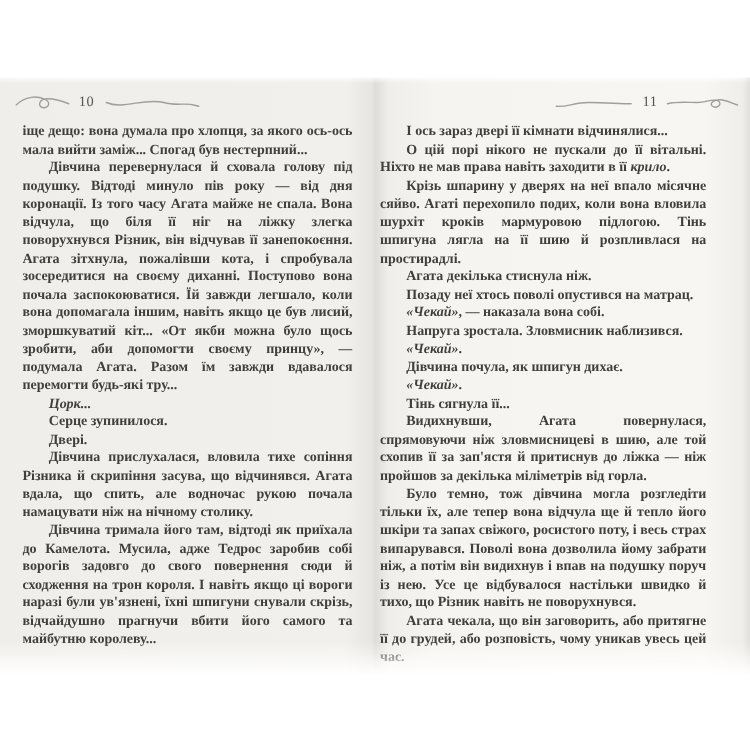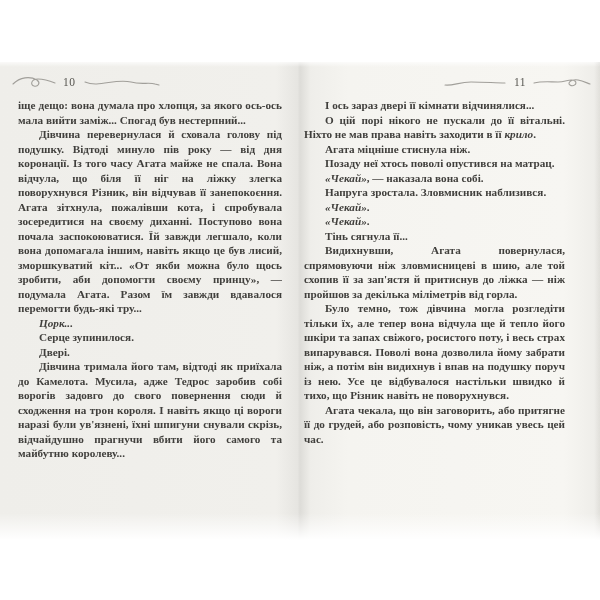--- a/index.html
+++ b/index.html
@@ -115,42 +115,45 @@
       <svg class="flourish" width="78" height="16" viewBox="0 0 78 16">
         <path d="M2,8 C16,14 32,4 48,8 C58,11 66,8 72,10 L76,11"></path>
       </svg>
     </div>
     <div class="page-text" id="left-text">
         <p class="para"><span>іще дещо: вона думала про хлопця, за якого ось-ось мала вийти заміж... Спогад був нестерпний...</span></p>
         <p class="para indent"><span>Дівчина перевернулася й сховала голову під подушку. Відтоді минуло пів року — від дня коронації. Із того часу Агата майже не спала. Вона відчула, що біля її ніг на ліжку злегка поворухнувся Різник, він відчував її занепокоєння. Агата зітхнула, пожалівши кота, і спробувала зосередитися на своєму диханні. Поступово вона почала заспокоюватися. Їй завжди легшало, коли вона допомагала іншим, навіть якщо це був лисий, зморшкуватий кіт... «От якби можна було щось зробити, аби допомогти своєму принцу», — подумала Агата. Разом їм завжди вдавалося перемогти будь-які тру...</span></p>
         <p class="para indent"><span class="it">Цорк...</span></p>
         <p class="para indent"><span>Серце зупинилося.</span></p>
         <p class="para indent"><span>Двері.</span></p>
+        <p class="para indent"><span>Дівчина прислухалася, вловила тихе сопіння Різника й скрипіння засува, що відчинявся. Агата вдала, що спить, але водночас рукою почала намацувати ніж на нічному столику.</span></p>
         <p class="para indent"><span>Дівчина тримала його там, відтоді як приїхала до Камелота. Мусила, адже Тедрос заробив собі ворогів задовго до свого повернення сюди й сходження на трон короля. І навіть якщо ці вороги наразі були ув'язнені, їхні шпигуни снували скрізь, відчайдушно прагнучи вбити його самого та майбутню королеву...</span></p>
       </div>
   </div>
 
   <div class="page page-right">
     <div class="page-header hr">
       <svg class="flourish" width="64" height="16" viewBox="0 0 64 16">
         <path d="M2,11 C10,12 16,8 28,8 C42,8 52,9 62,9"></path>
       </svg>
       <span class="page-num">11</span>
       <svg class="flourish" width="58" height="16" viewBox="0 0 58 16">
         <path d="M1,9 C9,7 17,8 25,8 C33,8 38,4 42,7 C45,10 40,13 37,11 C34,9 38,5 45,6 C50,7 54,9 57,10"></path>
       </svg>
     </div>
     <div class="page-text" id="right-text">
         <p class="para indent"><span>І ось зараз двері її кімнати відчинялися...</span></p>
         <p class="para indent"><span>О цій порі нікого не пускали до її вітальні. Ніхто не мав права навіть заходити в її </span><span class="it">крило</span><span>.</span></p>
-        <p class="para indent"><span>Агата міцніше стиснула ніж.</span></p>
+        <p class="para indent"><span>Крізь шпарину у дверях на неї впало місячне сяйво. Агаті перехопило подих, коли вона вловила шурхіт кроків мармуровою підлогою. Тінь шпигуна лягла на її шию й розпливлася на простирадлі.</span></p>
+        <p class="para indent"><span>Агата декілька стиснула ніж.</span></p>
         <p class="para indent"><span>Позаду неї хтось поволі опустився на матрац.</span></p>
         <p class="para indent"><span class="it">«Чекай»</span><span>, — наказала вона собі.</span></p>
         <p class="para indent"><span>Напруга зростала. Зловмисник наблизився.</span></p>
         <p class="para indent"><span class="it">«Чекай»</span><span>.</span></p>
+        <p class="para indent"><span>Дівчина почула, як шпигун дихає.</span></p>
         <p class="para indent"><span class="it">«Чекай»</span><span>.</span></p>
         <p class="para indent"><span>Тінь сягнула її...</span></p>
         <p class="para indent"><span>Видихнувши, Агата повернулася, спрямовуючи ніж зловмисницеві в шию, але той схопив її за зап'ястя й притиснув до ліжка — ніж пройшов за декілька міліметрів від горла.</span></p>
         <p class="para indent"><span>Було темно, тож дівчина могла розгледіти тільки їх, але тепер вона відчула ще й тепло його шкіри та запах свіжого, росистого поту, і весь страх випарувався. Поволі вона дозволила йому забрати ніж, а потім він видихнув і впав на подушку поруч із нею. Усе це відбувалося настільки швидко й тихо, що Різник навіть не поворухнувся.</span></p>
         <p class="para indent"><span>Агата чекала, що він заговорить, або притягне її до грудей, або розповість, чому уникав увесь цей час.</span></p>
       </div>
     <div class="edge-right"></div>
   </div>
 
 </div>

